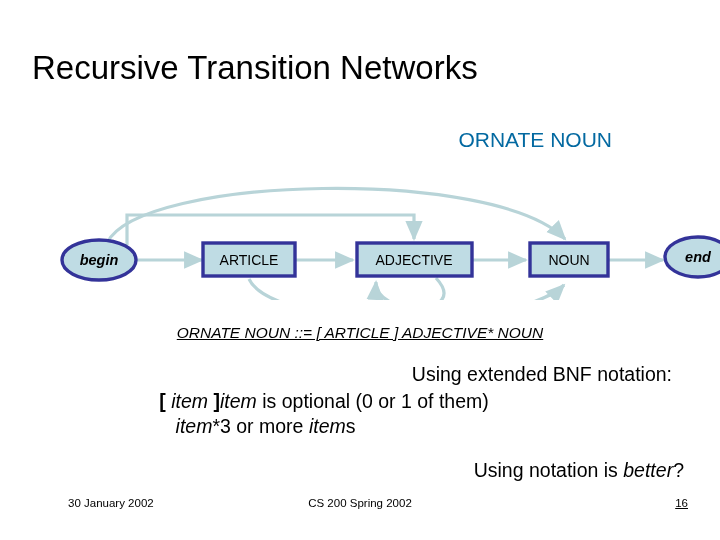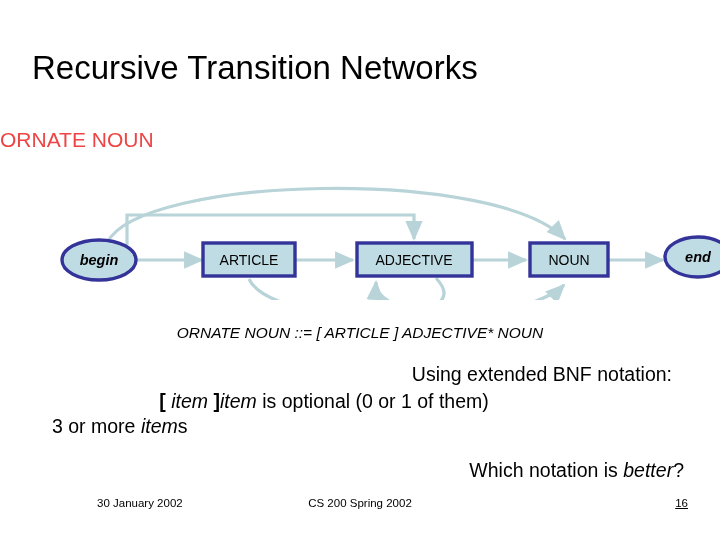--- a/index.html
+++ b/index.html
@@ -36,24 +36,24 @@
     color: #000000;
     margin-left: 32px;
   }
 
   
   .subtitle {
     position: absolute;
     top: 127px;
     left: 0;
     width: 612px;
-    text-align: left;
+    text-align: right;
     font-size: 21px;
     line-height: 26px;
-    color: #ef4444;
+    color: #0369a1;
   }
 
   
   .diagram {
     position: absolute;
     left: 0;
     top: 165px;
     width: 720px;
     height: 135px;
     margin-left: 44px;
@@ -79,20 +79,21 @@
   
   .bnf-rule {
     position: absolute;
     top: 323px;
     left: 0;
     width: 720px;
     text-align: center;
     font-size: 15.5px;
     font-style: italic;
     line-height: 20px;
+    text-decoration: underline;
   }
 
   
   .notation {
     position: absolute;
     top: 362px;
     left: 52px;
     width: 620px;
     font-size: 19.5px;
     line-height: 25px;
@@ -135,21 +136,20 @@
     left: 0;
     width: 720px;
     height: 18px;
     font-size: 11.5px;
     color: #000000;
   }
   .footer .f-date {
     position: absolute;
     left: 68px;
     top: 0;
-    margin-left: 29px;
   }
   .footer .f-course {
     position: absolute;
     left: 0;
     top: 0;
     width: 720px;
     text-align: center;
   }
   .footer .f-page {
     position: absolute;
@@ -229,25 +229,26 @@
 
   <div class="notation">
     <div class="head">Using extended BNF notation:</div>
 
     <div class="row">
       <div class="lhs"><span class="bold">[ </span><span class="ital">item</span><span class="bold"> ]</span></div>
       <div class="rhs"><span class="ital">item</span><span> is optional (0 or 1 of them)</span></div>
     </div>
 
     <div class="row">
+      <div class="lhs"><span class="ital">item</span><span>*</span></div>
       <div class="rhs"><span>3 or more </span><span class="ital">item</span><span>s</span></div>
     </div>
   </div>
 
-  <div class="question"><span>Which notation is </span><span class="ital">better</span><span>?</span></div>
+  <div class="question"><span>Using notation is </span><span class="ital">better</span><span>?</span></div>
 
   <div class="footer">
     <div class="f-date">30 January 2002</div>
     <div class="f-course">CS 200 Spring 2002</div>
     <div class="f-page">16</div>
   </div>
 
 </div>
 
 </body></html>

